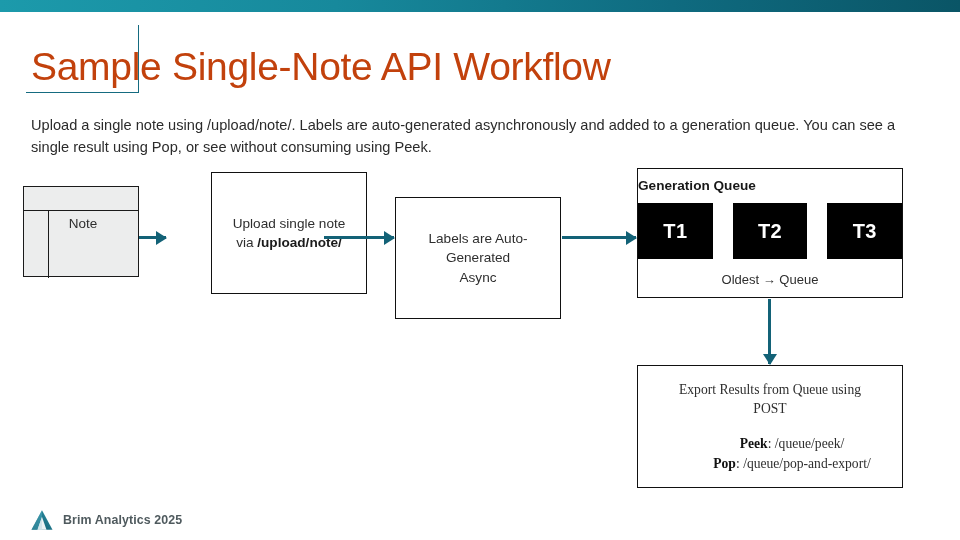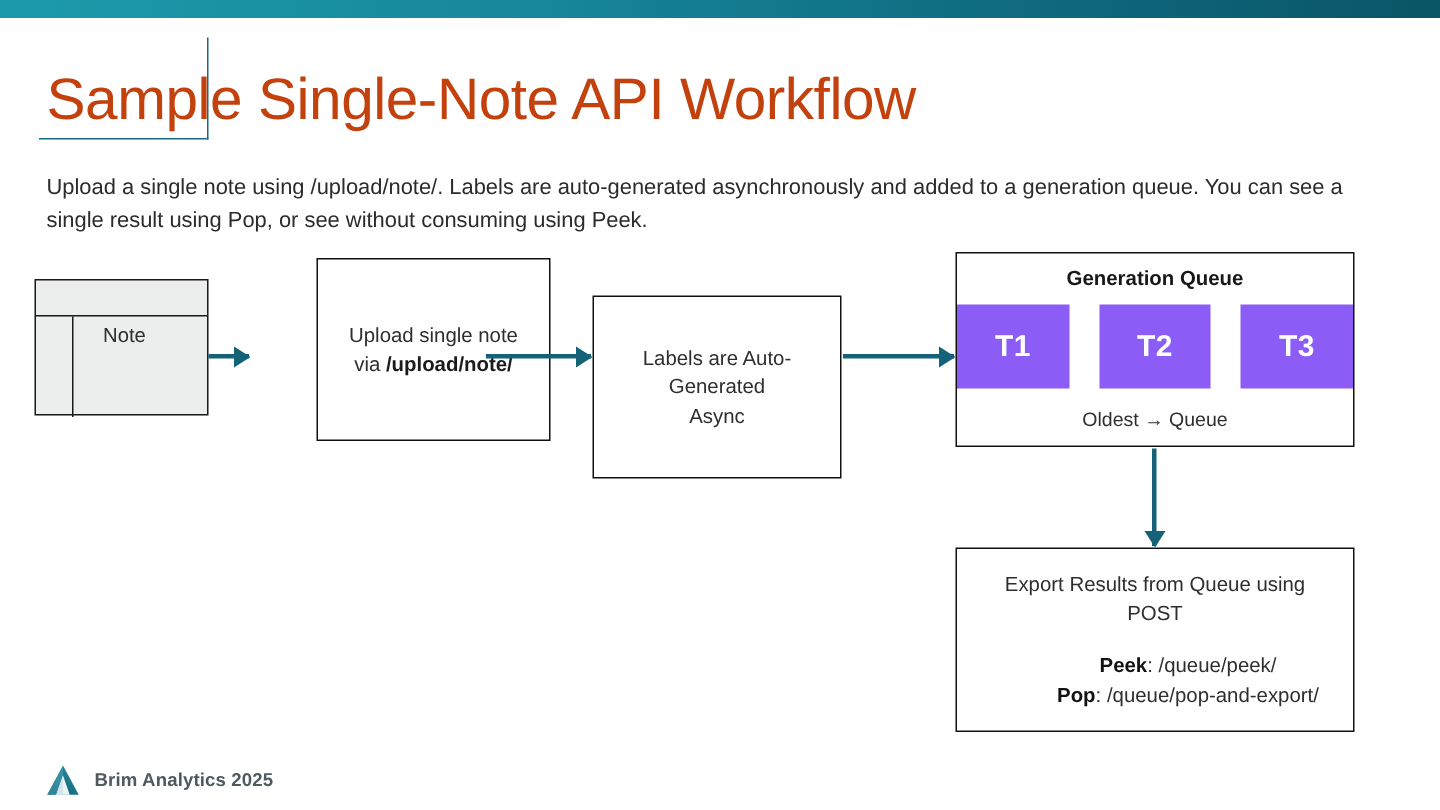--- a/index.html
+++ b/index.html
@@ -117,36 +117,36 @@
     position: absolute;
     left: 637px; top: 168px;
     width: 266px; height: 130px;
     background: #ffffff;
     border: 1.5px solid #111111;
   }
   .queue-title {
     position: absolute;
     left: 0; top: 9px;
     width: 100%;
-    text-align: center;
+    text-align: left;
     font-size: 13.6px;
     font-weight: 700;
     color: #181818;
   }
   .queue-chips {
     position: absolute;
     left: 0; top: 34px;
     width: 100%;
     display: flex;
     justify-content: center;
     gap: 20px;
   }
   .chip {
     width: 83px; height: 56px;
-    background: #8b5cf6;
+    background: #000000;
     color: #ffffff;
     font-size: 20px;
     font-weight: 700;
     display: flex;
     align-items: center;
     justify-content: center;
     letter-spacing: 0.3px;
   }
   .queue-caption {
     position: absolute;
@@ -162,20 +162,21 @@
     position: absolute;
     left: 637px; top: 365px;
     width: 266px; height: 123px;
     background: #ffffff;
     border: 1.5px solid #111111;
     display: flex;
     flex-direction: column;
     align-items: center;
     justify-content: center;
     text-align: center;
+    font-family: Liberation Serif, serif;
   }
   .export-head {
     font-size: 13.6px;
     line-height: 1.42;
     color: #2e2e2e;
     padding: 0 16px;
   }
   .export-endpoints {
     margin-top: 16px;
     font-size: 13.6px;

